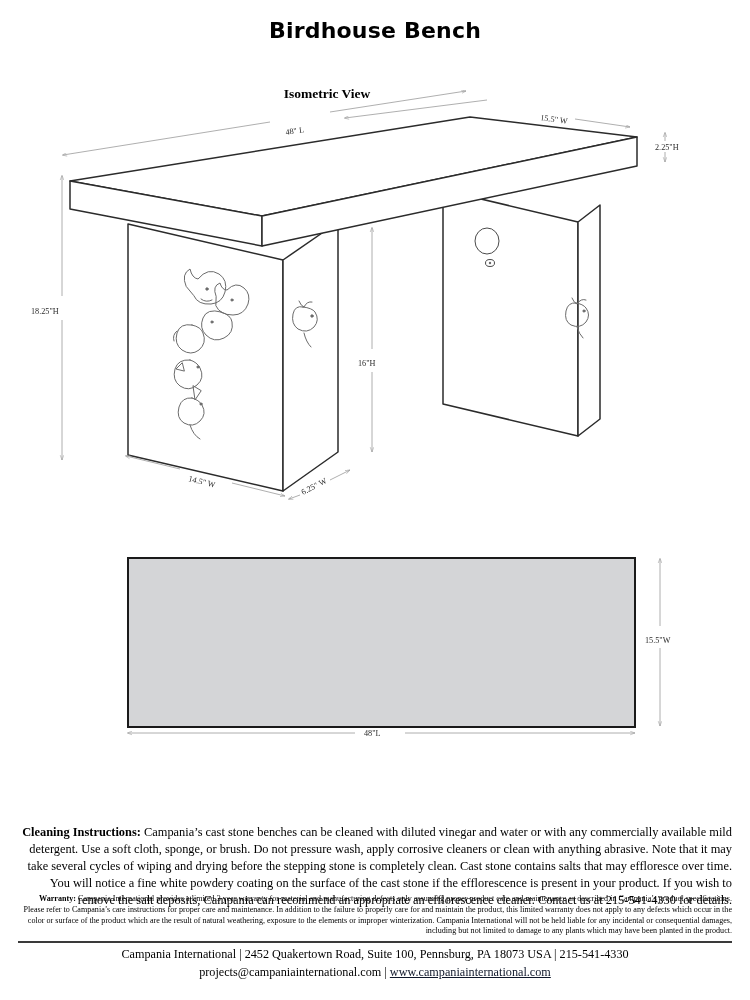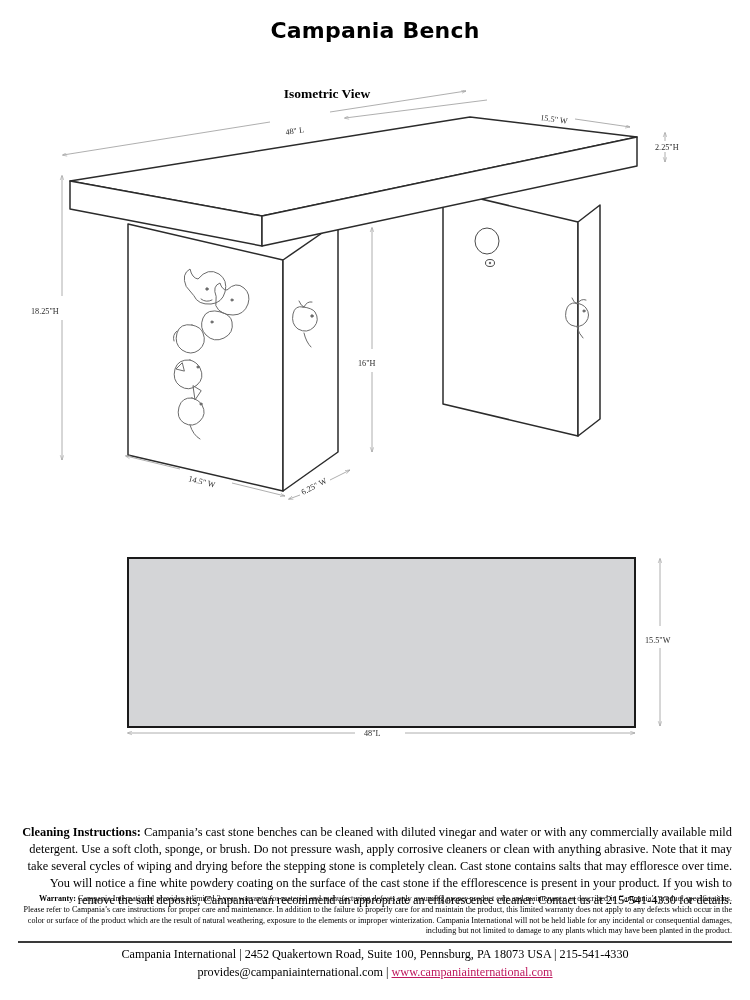--- a/index.html
+++ b/index.html
@@ -93,30 +93,30 @@
   .footer {
     position: absolute;
     left: 0;
     top: 946px;
     width: 750px;
     text-align: center;
     font-size: 12.2px;
     line-height: 1.45;
   }
   .footer a, .footer .url {
-    color: #be185d;
+    color: #0f172a;
     text-decoration: underline;
   }
 </style>
 </head>
 <body>
 
 <div class="page">
 
-  <div class="title">Campania Bench</div>
+  <div class="title">Birdhouse Bench</div>
 
   <div class="view-label iso">Isometric View</div>
 
   <svg class="drawing" viewBox="0 0 750 1000">
     <defs>
       <style>
         .obj { fill:#ffffff; stroke:#2b2b2b; stroke-width:1.5; stroke-linejoin:round; }
         .objThin { fill:#ffffff; stroke:#4a4a4a; stroke-width:1; stroke-linejoin:round; }
         .bird { fill:none; stroke:#6b6b6b; stroke-width:1; stroke-linejoin:round; stroke-linecap:round; }
         .dim { stroke:#9a9a9a; stroke-width:.8; fill:none; }
@@ -256,17 +256,17 @@
 
   <div class="textblock warranty">
     <span class="lbl">Warranty:</span><span> Campania International provides a limited 3 year warranty for material and manufacturing defects only assuming proper product care and maintenance as described in Campania’s product specifications. Please refer to Campania’s care instructions for proper care and maintenance. In addition to the failure to properly care for and maintain the product, this limited warranty does not apply to any defects which occur in the color or surface of the product which are the result of natural weathering, exposure to the elements or improper winterization. Campania International will not be held liable for any incidental or consequential damages, including but not limited to damage to any plants which may have been planted in the product.</span>
   </div>
 
   <div class="footer-rule"></div>
 
   <div class="footer">
     <div>Campania International | 2452 Quakertown Road, Suite 100, Pennsburg, PA 18073 USA | 215-541-4330</div>
     <div>
-      <span>provides@campaniainternational.com</span><span> | </span><span class="url">www.campaniainternational.com</span>
+      <span>projects@campaniainternational.com</span><span> | </span><span class="url">www.campaniainternational.com</span>
     </div>
   </div>
 
 </div>
 
 </body></html>

